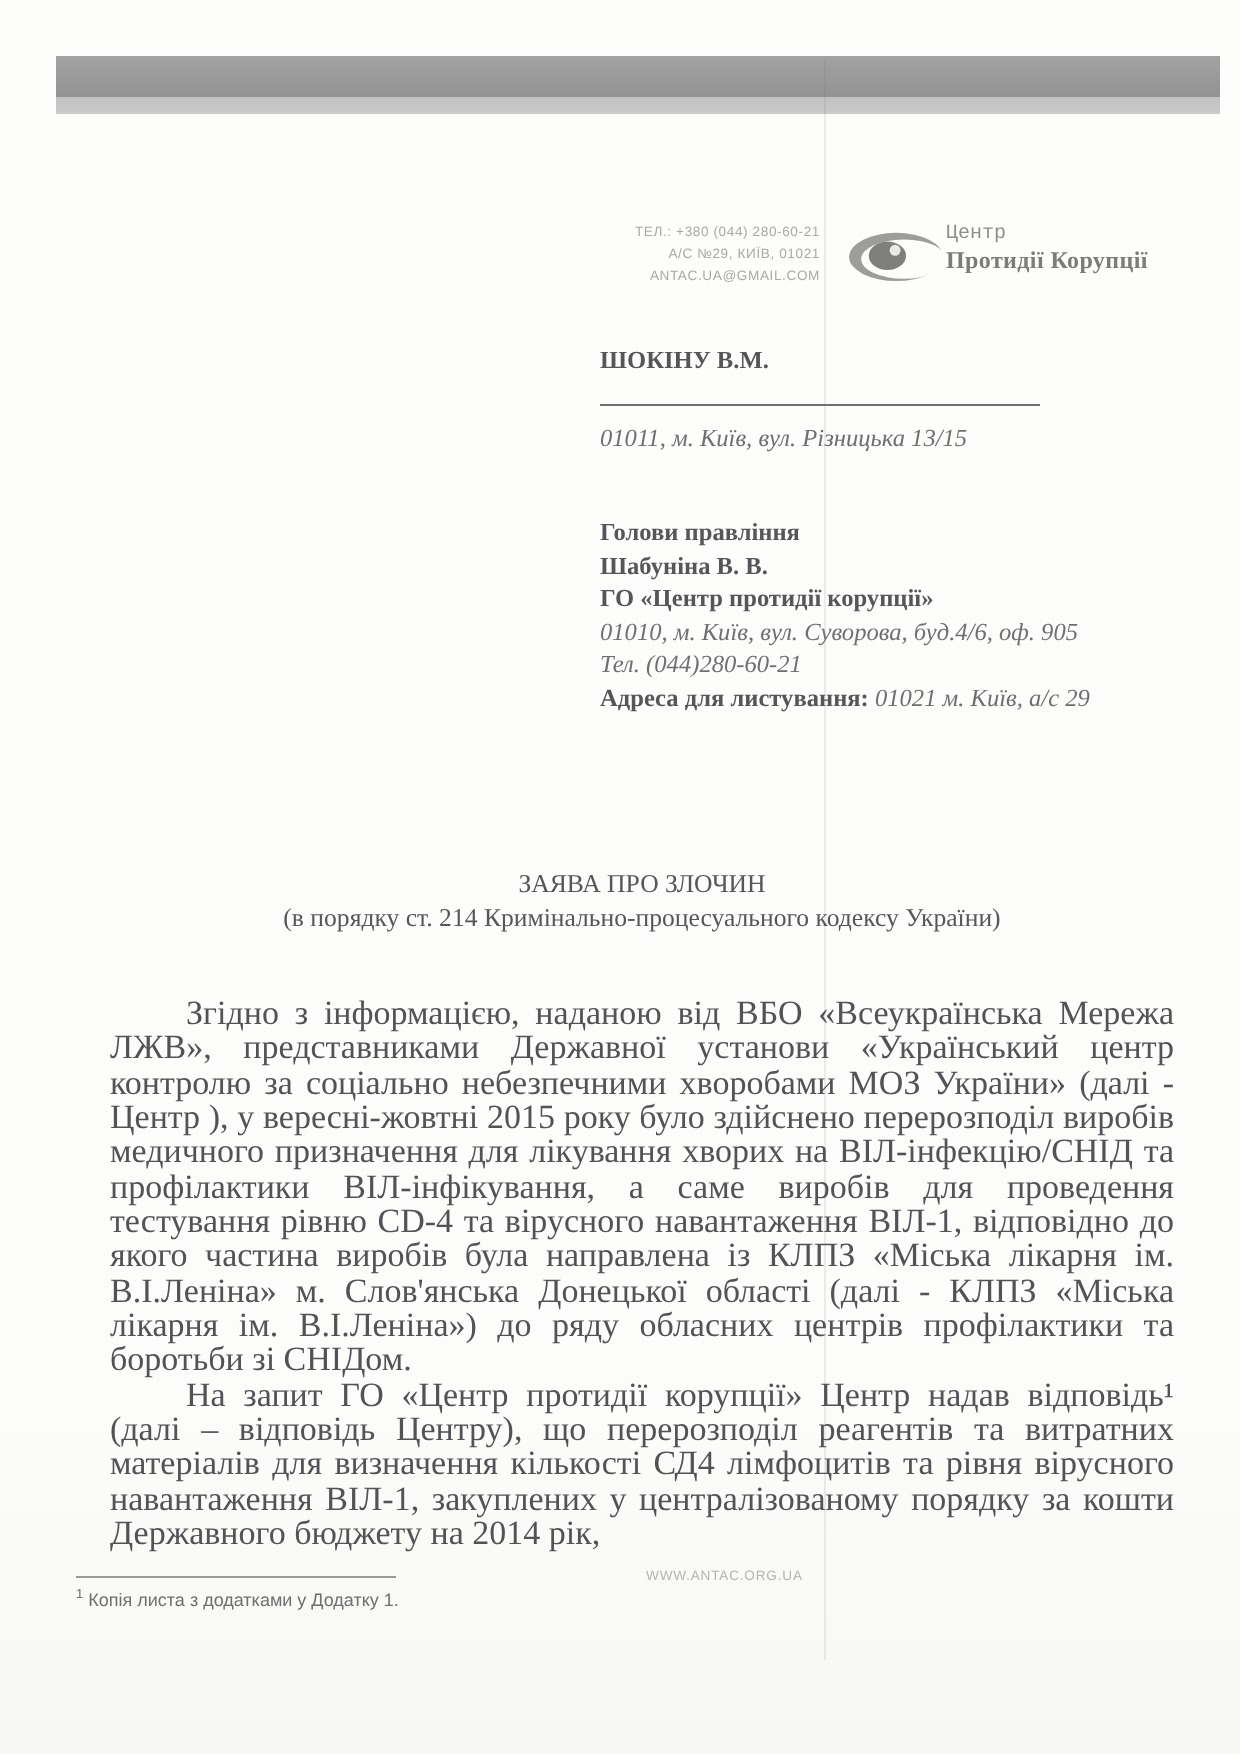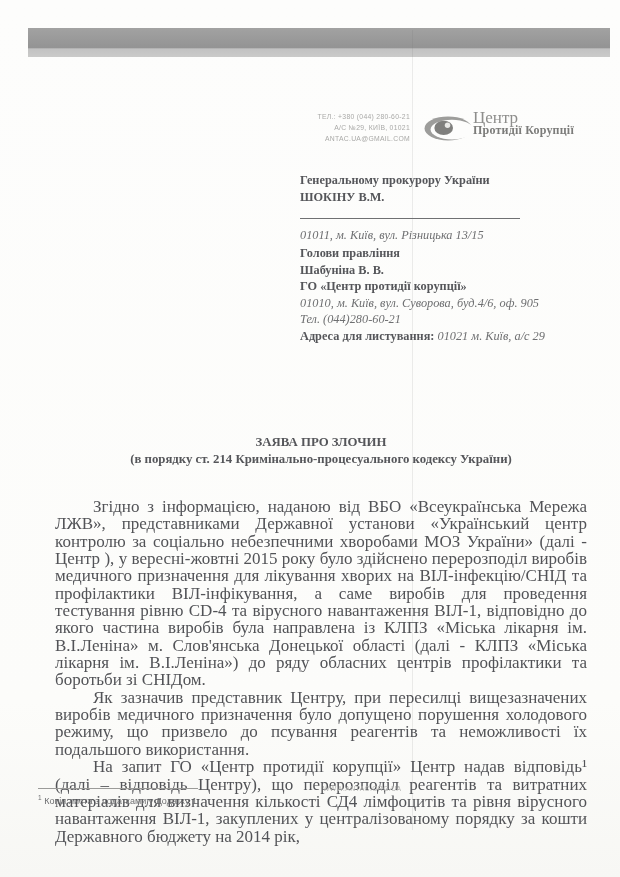--- a/index.html
+++ b/index.html
@@ -31,35 +31,35 @@
   .contact{
     position:absolute;left:285px;top:111px;width:125px;
     text-align:right;
     font-family:"Liberation Sans", sans-serif;
     font-size:6.8px;line-height:11px;letter-spacing:.3px;
     color:#a9a9a7;
   }
   .logo{position:absolute;left:424px;top:104px;width:180px;height:50px;}
   .logo svg{position:absolute;left:0;top:2px;}
   .logo-text{position:absolute;left:49px;top:7px;line-height:13px;white-space:nowrap;}
-  .logo-name1{font-size:17px;color:#8e8e8c;}
+  .logo-name1{font-size:10px;color:#8e8e8c;font-family:Liberation Mono, monospace;}
   .logo-name2{font-size:12px;font-weight:bold;color:#7c7c7a;letter-spacing:.2px;}
   
   .block{position:absolute;left:300px;width:300px;font-size:12.3px;line-height:16.5px;}
   .recipient{top:172px;}
-  .sender{top:245px;}
+  .sender{top:258px;}
   .b{font-weight:bold;color:#55565a;}
   .i{font-style:italic;color:#6e6f71;}
   .sig-line{width:220px;height:1px;background:#6f7072;margin:13px 0 8px 0;}
   
   .reference{position:absolute;left:55px;top:372px;font-size:12px;line-height:15.5px;color:#5c5d60;}
   
   .title{
     position:absolute;left:55px;top:434px;width:532px;
-    text-align:center;font-weight:bold;color:#55565a;
+    text-align:center;font-weight:normal;color:#55565a;
     font-size:12.8px;line-height:17px;
   }
   
   .body-text{
     position:absolute;left:55px;top:498px;width:532px;
     font-size:17px;line-height:17.35px;
     text-align:justify;color:#525357;
   }
   .body-text p{margin:0;text-indent:38px;}
   
@@ -99,21 +99,20 @@
         <circle cx="43" cy="19" r="5" fill="#e9e9e7"></circle>
       </svg>
     </span>
     <div class="logo-text">
       <div class="logo-name1">Центр</div>
       <div class="logo-name2">Протидії Корупції</div>
     </div>
   </div>
 
   <div class="block recipient">
-    <div class="b">Генеральному прокурору України</div>
     <div class="b">ШОКІНУ В.М.</div>
     <div class="sig-line"></div>
     <div class="i">01011, м. Київ, вул. Різницька 13/15</div>
   </div>
 
   <div class="block sender">
     <div class="b">Голови правління</div>
     <div class="b">Шабуніна В. В.</div>
     <div class="b">ГО «Центр протидії корупції»</div>
     <div class="i">01010, м. Київ, вул. Суворова, буд.4/6, оф. 905</div>
@@ -125,21 +124,20 @@
   </div>
 
 
   <div class="title">
     <div>ЗАЯВА ПРО ЗЛОЧИН</div>
     <div>(в порядку ст. 214 Кримінально-процесуального кодексу України)</div>
   </div>
 
   <div class="body-text">
     <p>Згідно з інформацією, наданою від ВБО «Всеукраїнська Мережа ЛЖВ», представниками Державної установи «Український центр контролю за соціально небезпечними хворобами МОЗ України» (далі - Центр ), у вересні-жовтні 2015 року було здійснено перерозподіл виробів медичного призначення для лікування хворих на ВІЛ-інфекцію/СНІД та профілактики ВІЛ-інфікування, а саме виробів для проведення тестування рівню CD-4 та вірусного навантаження ВІЛ-1, відповідно до якого частина виробів була направлена із КЛПЗ «Міська лікарня ім. В.І.Леніна» м. Слов'янська Донецької області (далі - КЛПЗ «Міська лікарня ім. В.І.Леніна») до ряду обласних центрів профілактики та боротьби зі СНІДом.</p>
-    <p>Як зазначив представник Центру, при пересилці вищезазначених виробів медичного призначення було допущено порушення холодового режиму, що призвело до псування реагентів та неможливості їх подальшого використання.</p>
     <p>На запит ГО «Центр протидії корупції» Центр надав відповідь¹ (далі – відповідь Центру), що перерозподіл реагентів та витратних матеріалів для визначення кількості СД4 лімфоцитів та рівня вірусного навантаження ВІЛ-1, закуплених у централізованому порядку за кошти Державного бюджету на 2014 рік,</p>
   </div>
 
   <div class="footnote-rule"></div>
   <div class="footnote">
     <sup>1</sup>
     <span>Копія листа з додатками у Додатку 1.</span>
   </div>
 
   <div class="footer-url">WWW.ANTAC.ORG.UA</div>

